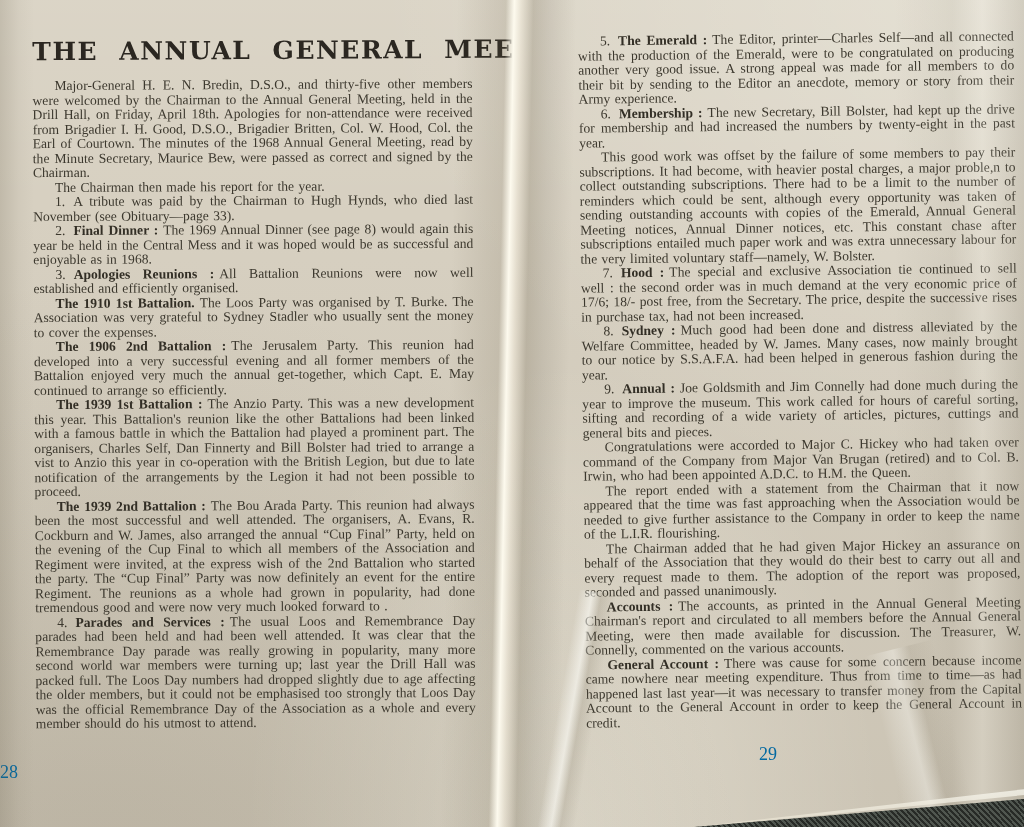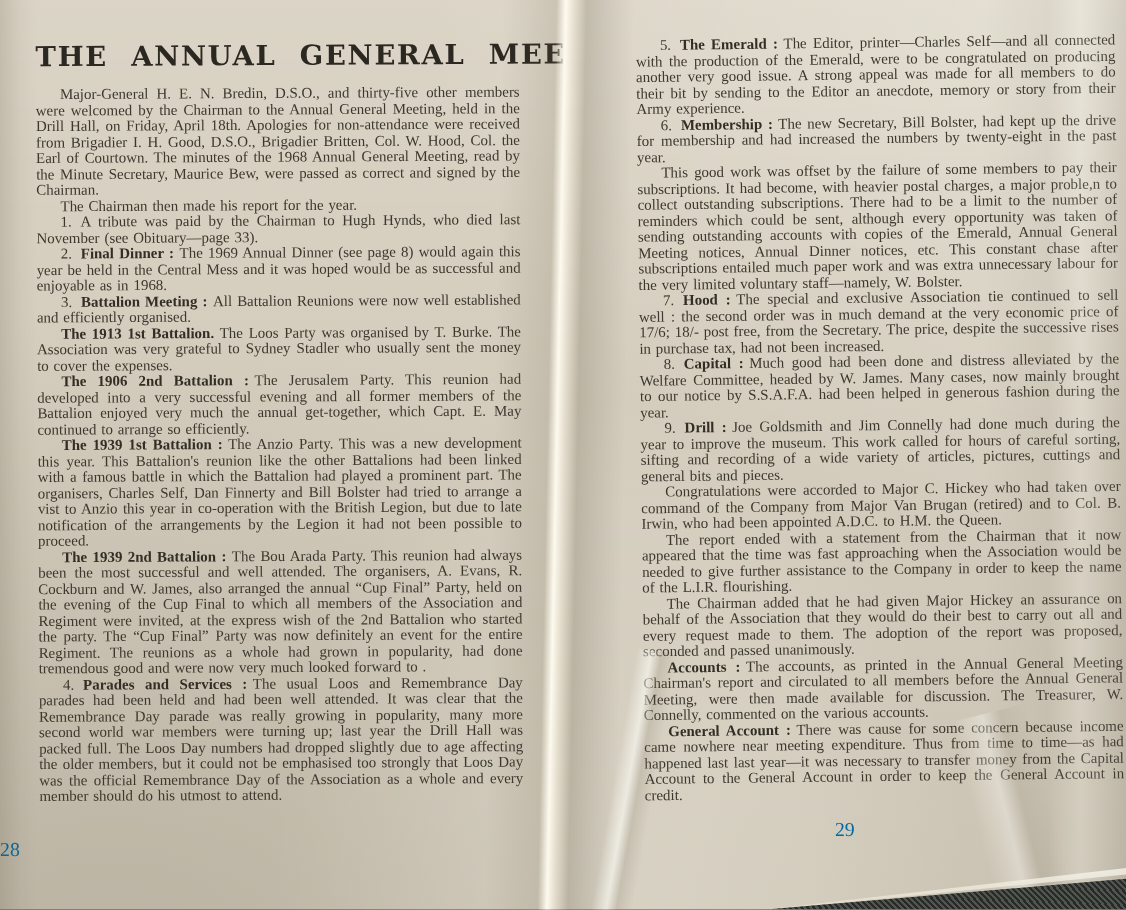--- a/index.html
+++ b/index.html
@@ -116,37 +116,37 @@
   <div class="paper-shading"></div>
 
   <div class="page page-left">
     <div class="content">
       <h1 class="title">THE ANNUAL GENERAL MEETING</h1>
 
       <p class="para"><span class="ptext">Major-General H. E. N. Bredin, D.S.O., and thirty-five other members were welcomed by the Chairman to the Annual General Meeting, held in the Drill Hall, on Friday, April 18th.  Apologies for non-attendance were received from Brigadier I. H. Good, D.S.O., Brigadier Britten, Col. W. Hood, Col. the Earl of Courtown.  The minutes of the 1968 Annual General Meeting, read by the Minute Secretary, Maurice Bew, were passed as correct and signed by the Chairman.</span></p>
       <p class="para"><span class="ptext">The Chairman then made his report for the year.</span></p>
       <p class="para"><span class="pnum">1.</span><span class="ptext">A tribute was paid by the Chairman to Hugh Hynds, who died last November (see Obituary—page 33).</span></p>
       <p class="para"><span class="pnum">2.</span><b class="plead">Final Dinner :</b><span class="ptext">The 1969 Annual Dinner (see page 8) would again this year be held in the Central Mess and it was hoped would be as successful and enjoyable as in 1968.</span></p>
-      <p class="para"><span class="pnum">3.</span><b class="plead">Battalion Meeting :</b><span class="ptext">All Battalion Reunions were now well established and efficiently organised.</span></p>
-      <p class="para"><b class="plead">The 1913 1st Battalion.</b><span class="ptext">The Loos Party was organised by T. Burke. The Association was very grateful to Sydney Stadler who usually sent the money to cover the expenses.</span></p>
+      <p class="para"><span class="pnum">3.</span><b class="plead">Apologies Reunions :</b><span class="ptext">All Battalion Reunions were now well established and efficiently organised.</span></p>
+      <p class="para"><b class="plead">The 1910 1st Battalion.</b><span class="ptext">The Loos Party was organised by T. Burke. The Association was very grateful to Sydney Stadler who usually sent the money to cover the expenses.</span></p>
       <p class="para"><b class="plead">The 1906 2nd Battalion :</b><span class="ptext">The Jerusalem Party.  This reunion had developed into a very successful evening and all former members of the Battalion enjoyed very much the annual get-together, which Capt. E. May continued to arrange so efficiently.</span></p>
       <p class="para"><b class="plead">The 1939 1st Battalion :</b><span class="ptext">The Anzio Party.  This was a new development this year.  This Battalion's reunion like the other Battalions had been linked with a famous battle in which the Battalion had played a prominent part.  The organisers, Charles Self, Dan Finnerty and Bill Bolster had tried to arrange a vist to Anzio this year in co-operation with the British Legion, but due to late notification of the arrangements by the Legion it had not been possible to proceed.</span></p>
       <p class="para"><b class="plead">The 1939 2nd Battalion :</b><span class="ptext">The Bou Arada Party.  This reunion had always been the most successful and well attended. The organisers, A. Evans, R. Cockburn and W. James, also arranged the annual “Cup Final” Party, held on the evening of the Cup Final to which all members of the Association and Regiment were invited, at the express wish of the 2nd Battalion who started the party.  The “Cup Final” Party was now definitely an event for the entire Regiment.  The reunions as a whole had grown in popularity, had done tremendous good and were now very much looked forward to .</span></p>
       <p class="para"><span class="pnum">4.</span><b class="plead">Parades and Services :</b><span class="ptext">The usual Loos and Remembrance Day parades had been held and had been well attended.  It was clear that the Remembrance Day parade was really growing in popularity, many more second world war members were turning up; last year the Drill Hall was packed full.  The Loos Day numbers had dropped slightly due to age affecting the older members, but it could not be emphasised too strongly that Loos Day was the official Remembrance Day of the Association as a whole and every member should do his utmost to attend.</span></p>
     </div>
   </div>
 
   <div class="page page-right">
     <div class="content">
       <p class="para"><span class="pnum">5.</span><b class="plead">The Emerald :</b><span class="ptext">The Editor, printer—Charles Self—and all connected with the production of the Emerald, were to be congratulated on producing another very good issue.  A strong appeal was made for all members to do their bit by sending to the Editor an anecdote, memory or story from their Army experience.</span></p>
       <p class="para"><span class="pnum">6.</span><b class="plead">Membership :</b><span class="ptext">The new Secretary, Bill Bolster, had kept up the drive for membership and had increased the numbers by twenty-eight in the past year.</span></p>
       <p class="para"><span class="ptext">This good work was offset by the failure of some members to pay their subscriptions.  It had become, with heavier postal charges, a major proble,n to collect outstanding subscriptions.  There had to be a limit to the number of reminders which could be sent, although every opportunity was taken of sending outstanding accounts with copies of the Emerald, Annual General Meeting notices, Annual Dinner notices, etc.  This constant chase after subscriptions entailed much paper work and was extra unnecessary labour for the very limited voluntary staff—namely, W. Bolster.</span></p>
       <p class="para"><span class="pnum">7.</span><b class="plead">Hood :</b><span class="ptext">The special and exclusive Association tie continued to sell well : the second order was in much demand at the very economic price of 17/6; 18/- post free, from the Secretary. The price, despite the successive rises in purchase tax, had not been increased.</span></p>
-      <p class="para"><span class="pnum">8.</span><b class="plead">Capital :</b><span class="ptext">Much good had been done and distress alleviated by the Welfare Committee, headed by W. James.  Many cases, now mainly brought to our notice by S.S.A.F.A. had been helped in generous fashion during the year.</span></p>
-      <p class="para"><span class="pnum">9.</span><b class="plead">Drill :</b><span class="ptext">Joe Goldsmith and Jim Connelly had done much during the year to improve the museum.  This work called for hours of careful sorting, sifting and recording of a wide variety of articles, pictures, cuttings and general bits and pieces.</span></p>
+      <p class="para"><span class="pnum">8.</span><b class="plead">Sydney :</b><span class="ptext">Much good had been done and distress alleviated by the Welfare Committee, headed by W. James.  Many cases, now mainly brought to our notice by S.S.A.F.A. had been helped in generous fashion during the year.</span></p>
+      <p class="para"><span class="pnum">9.</span><b class="plead">Annual :</b><span class="ptext">Joe Goldsmith and Jim Connelly had done much during the year to improve the museum.  This work called for hours of careful sorting, sifting and recording of a wide variety of articles, pictures, cuttings and general bits and pieces.</span></p>
       <p class="para"><span class="ptext">Congratulations were accorded to Major C. Hickey who had taken over command of the Company from Major Van Brugan (retired) and to Col. B. Irwin, who had been appointed A.D.C. to H.M. the Queen.</span></p>
       <p class="para"><span class="ptext">The report ended with a statement from the Chairman that it now appeared that the time was fast approaching when the Association would be needed to give further assistance to the Company in order to keep the name of the L.I.R. flourishing.</span></p>
       <p class="para"><span class="ptext">The Chairman added that he had given Major Hickey an assurance on behalf of the Association that they would do their best to carry out all and every request made to them.  The adoption of the report was proposed, seconded and passed unanimously.</span></p>
       <p class="para"><b class="plead">Accounts :</b><span class="ptext">The accounts, as printed in the Annual General Meeting Chairman's report and circulated to all members before the Annual General Meeting, were then made available for discussion. The Treasurer, W. Connelly, commented on the various accounts.</span></p>
       <p class="para"><b class="plead">General Account :</b><span class="ptext">There was cause for some concern because income came nowhere near meeting expenditure.  Thus from time to time—as had happened last last year—it was necessary to transfer money from the Capital Account to the General Account in order to keep the General Account in credit.</span></p>
     </div>
   </div>
 
   <div class="page-num page-num-left">28</div>
   <div class="page-num page-num-right">29</div>

